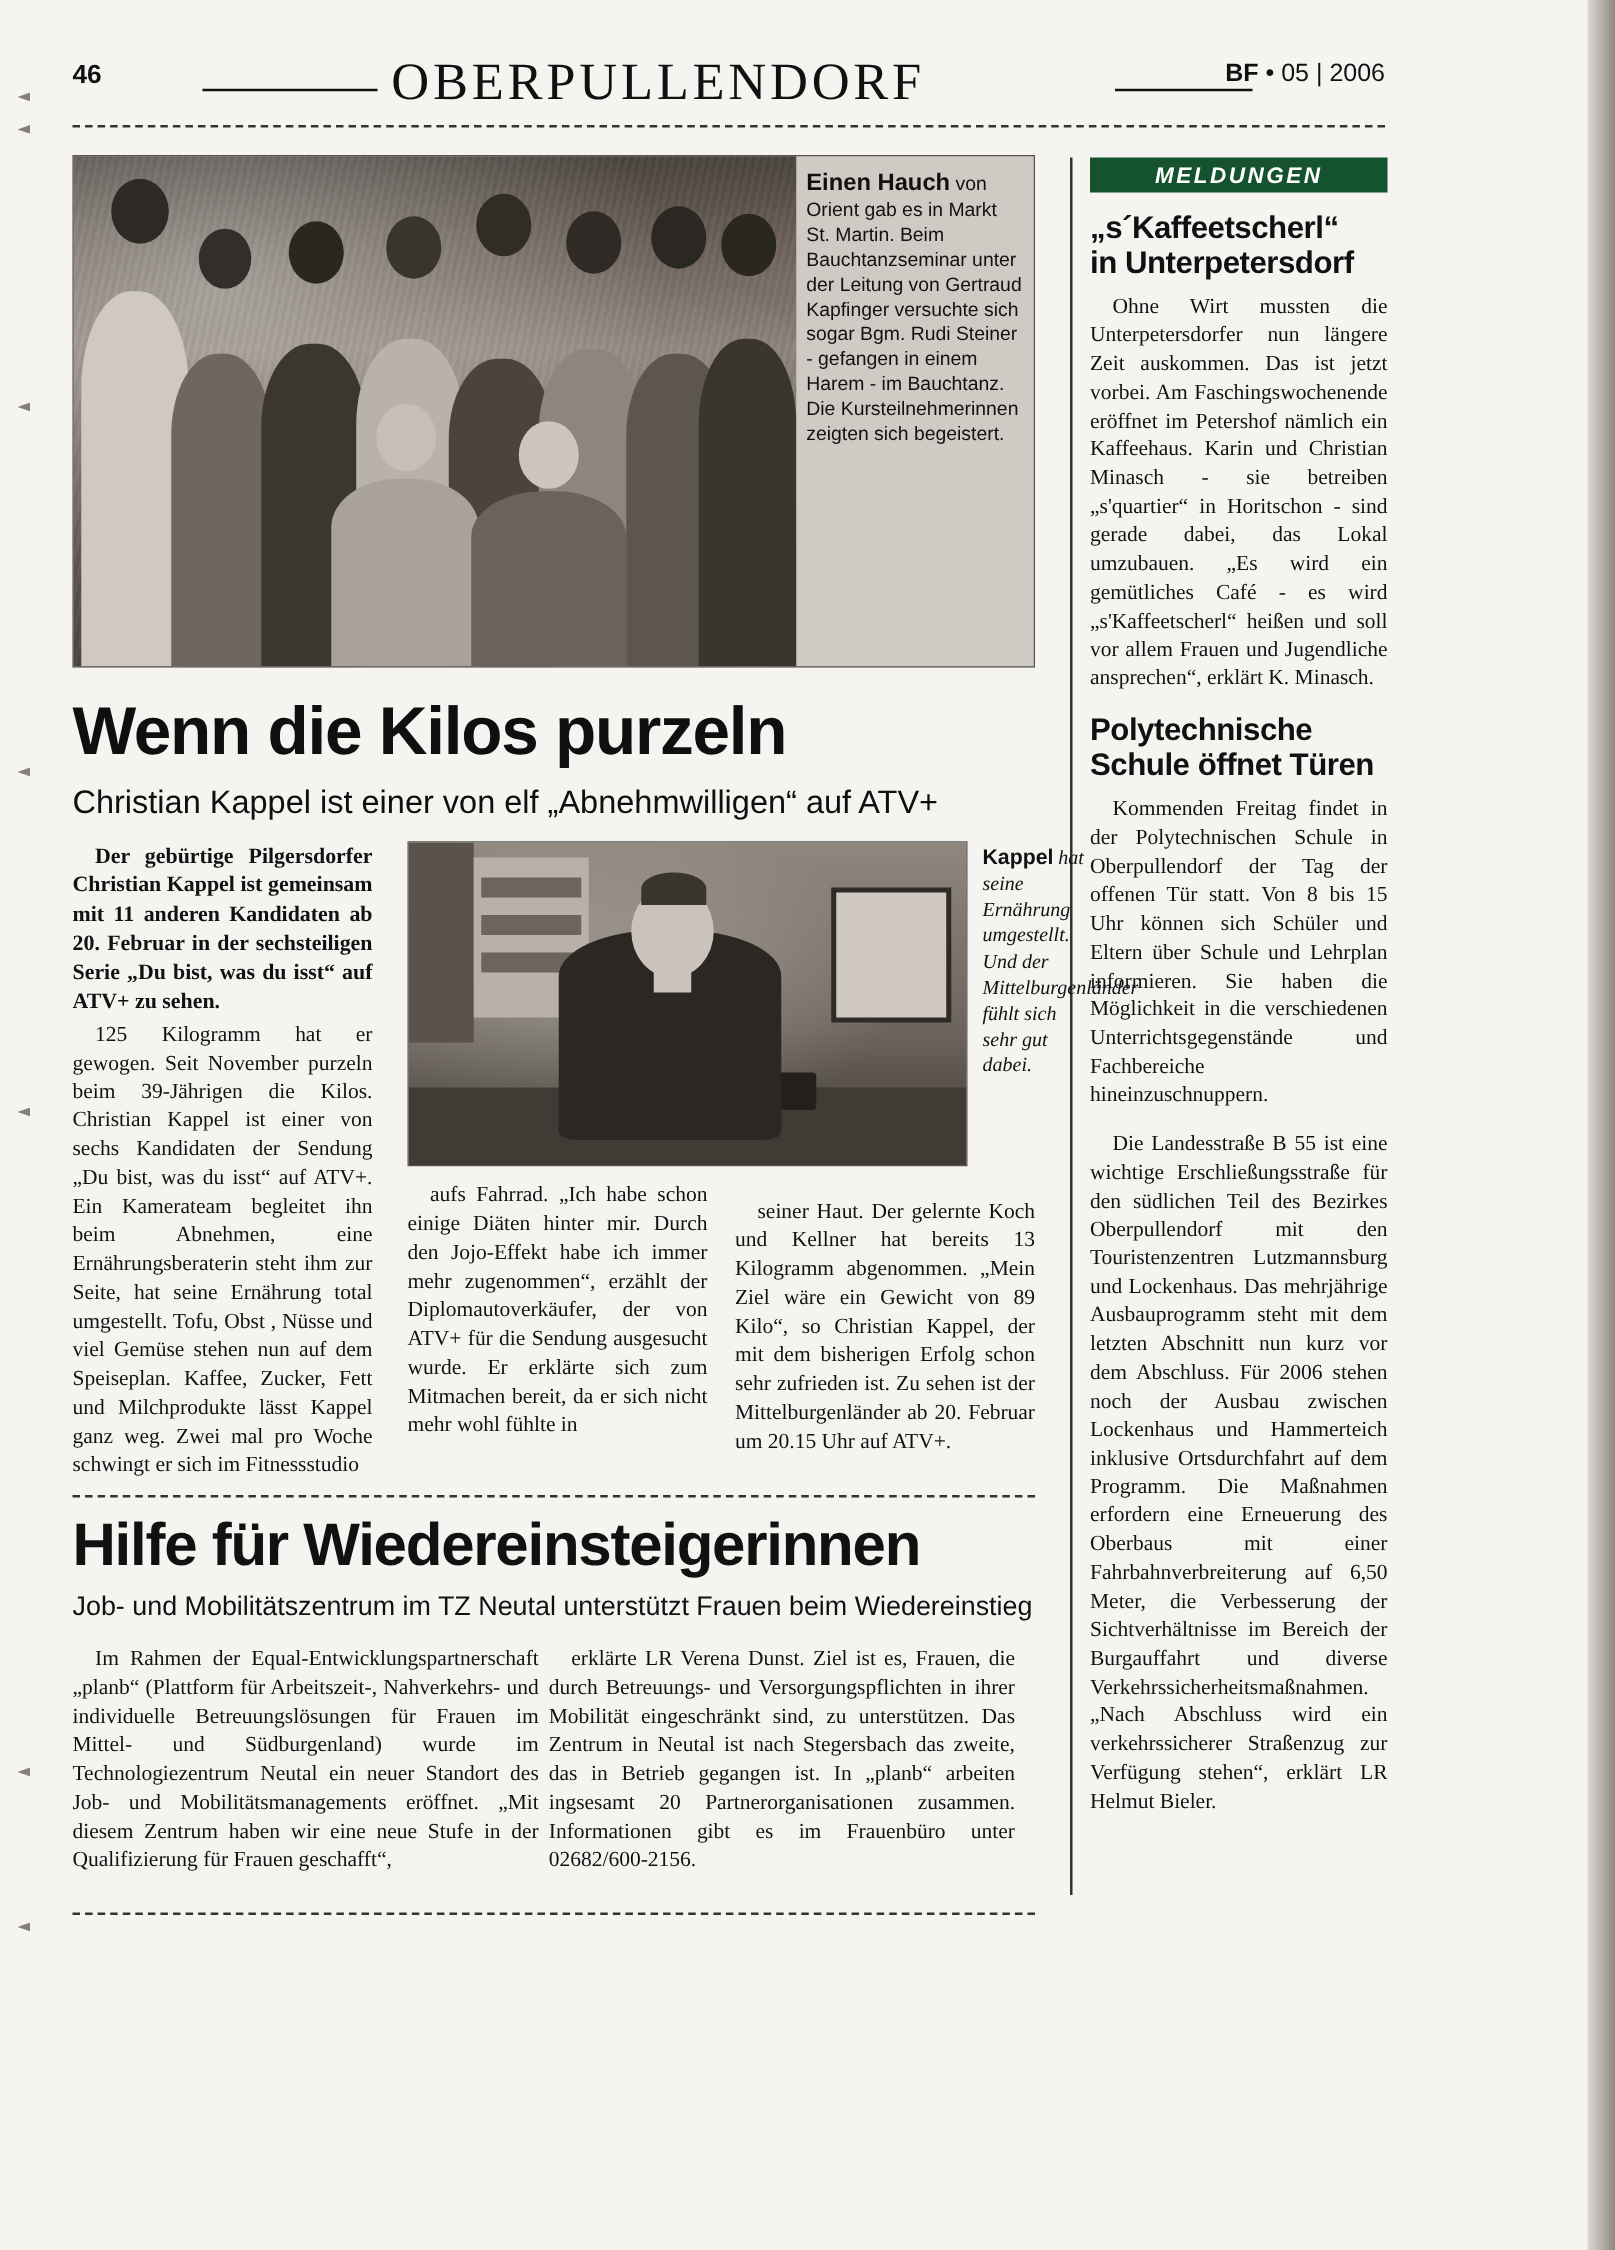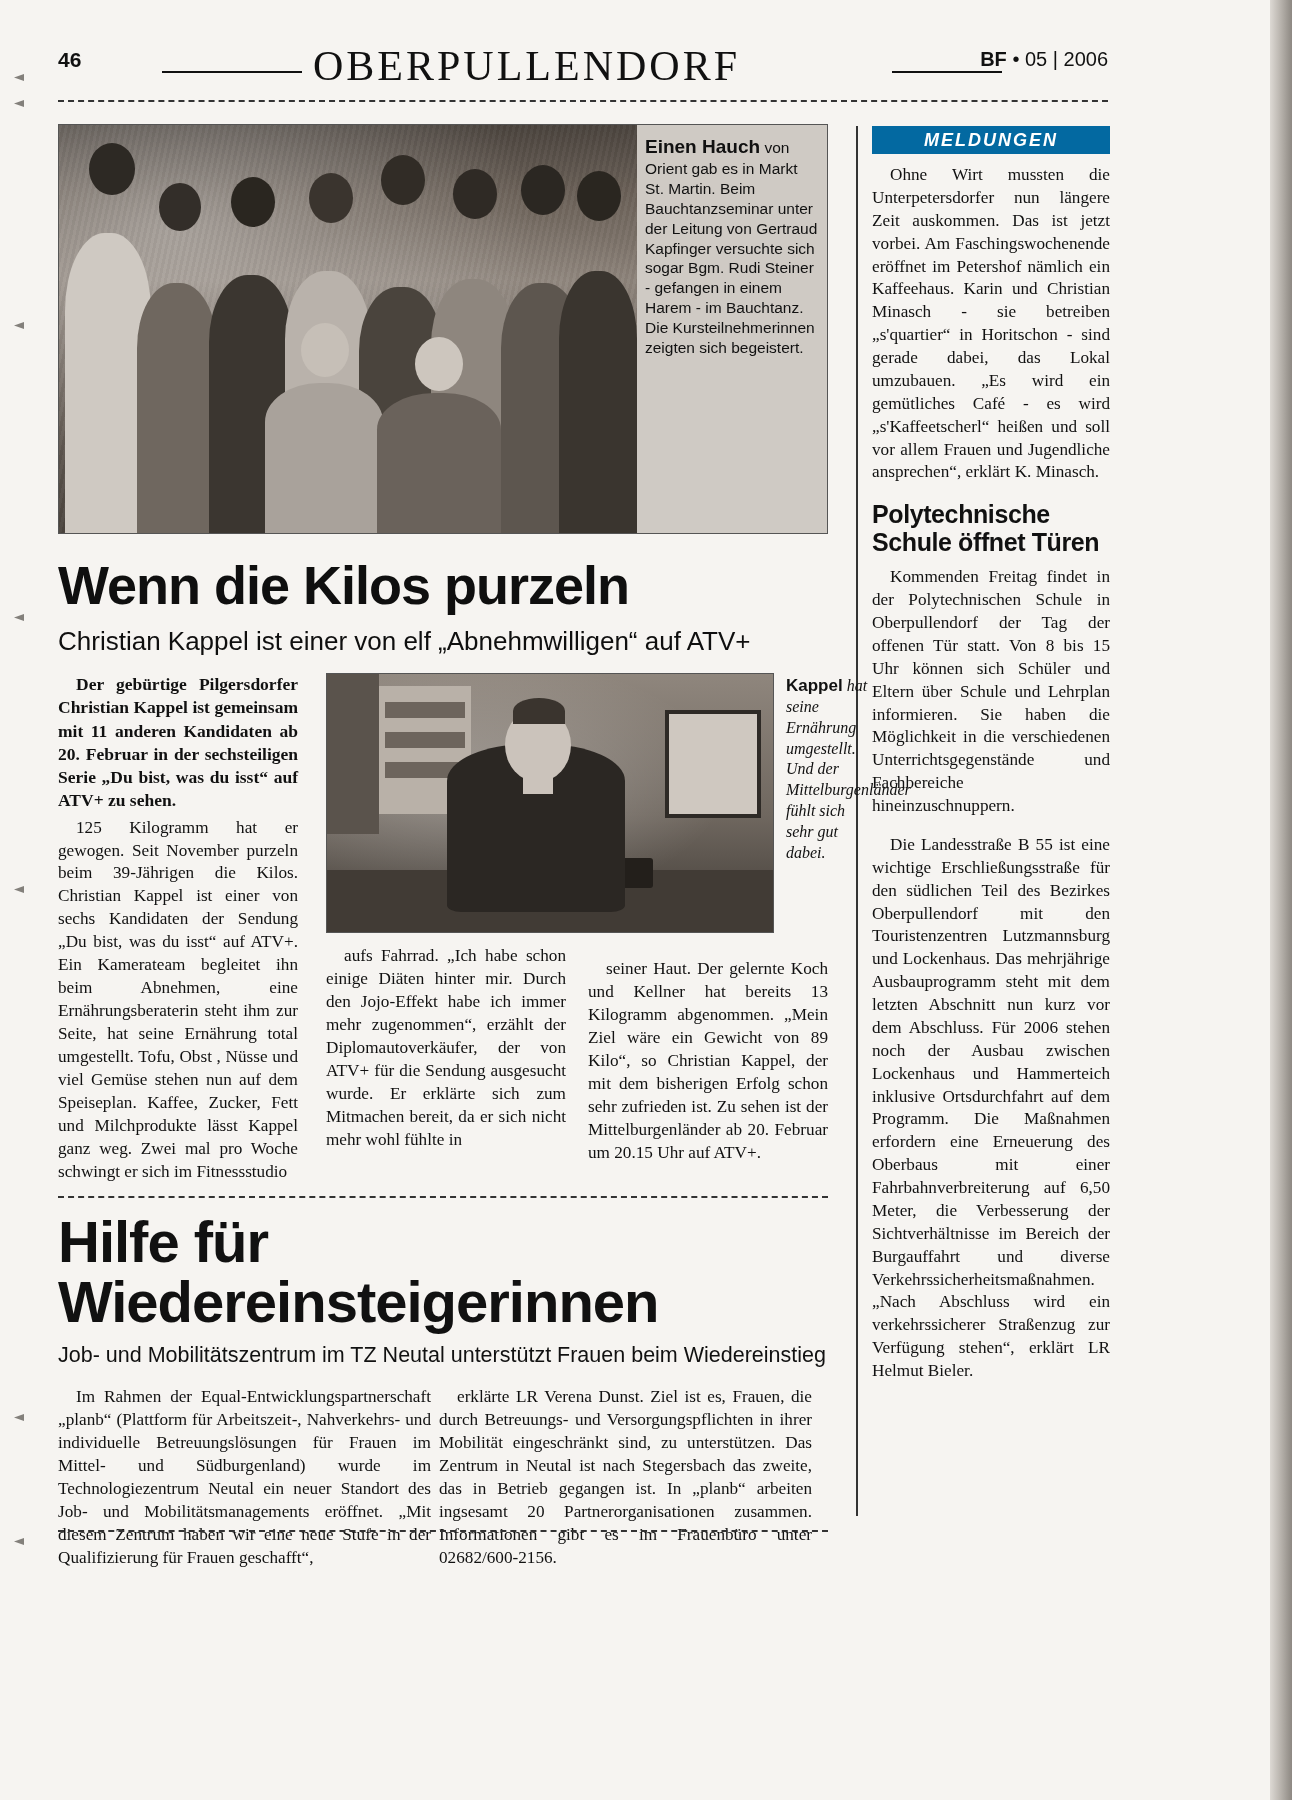--- a/index.html
+++ b/index.html
@@ -145,34 +145,34 @@
 
   
   .article2 {
     position:absolute; left:58px; top:1196px; width:770px;
     border-top:2px dashed #333;
     padding-top:14px;
   }
   h1.headline2 {
     margin:0;
     font-family:"Liberation Sans", sans-serif;
-    font-weight:bold; font-size:58px; line-height:1.03; letter-spacing:-1px;
+    font-weight:bold; font-size:48px; line-height:1.03; letter-spacing:-1px;
   }
   h2.subhead2 {
     margin:12px 0 0 0;
     font-family:"Liberation Sans", sans-serif;
     font-weight:normal; font-size:21.5px; line-height:1.15;
   }
   .a2-cols { margin-top:18px; display:flex; gap:8px; }
   .a2-cols > div { width:373px; }
 
   
   .meldungen-bar {
     width:238px; height:28px;
-    background:#0369a1;
+    background:#14532d;
     display:flex; align-items:center; justify-content:center;
   }
   .meldungen-bar span {
     font-family:"Liberation Sans", sans-serif;
     font-style:italic; font-weight:bold; font-size:18px;
     letter-spacing:2px; color:#ffffff;
   }
   .m-title {
     margin:14px 0 0 0;
     font-family:"Liberation Sans", sans-serif;
@@ -320,20 +320,24 @@
   </div>
 
   <div class="bottom-dashes"></div>
 
   <div class="right-col">
     <div class="meldungen-bar">
       <span>MELDUNGEN</span>
     </div>
 
     <div>
+      <div class="m-title">
+        <span>„s´Kaffeetscherl“</span><br>
+        <span>in Unterpetersdorf</span>
+      </div>
       <div class="m-body">
         <p>Ohne Wirt mussten die Unterpetersdorfer nun längere Zeit auskommen. Das ist jetzt vorbei. Am Faschingswochenende eröffnet im Petershof nämlich ein Kaffeehaus. Karin und Christian Minasch - sie betreiben „s'quartier“ in Horitschon - sind gerade dabei, das Lokal umzubauen. „Es wird ein gemütliches Café - es wird „s'Kaffeetscherl“ heißen und soll vor allem Frauen und Jugendliche ansprechen“, erklärt K. Minasch.</p>
       </div>
     </div>
 
     <div style="margin-top:16px;">
       <div class="m-title">
         <span>Polytechnische</span><br>
         <span>Schule öffnet Türen</span>
       </div>

